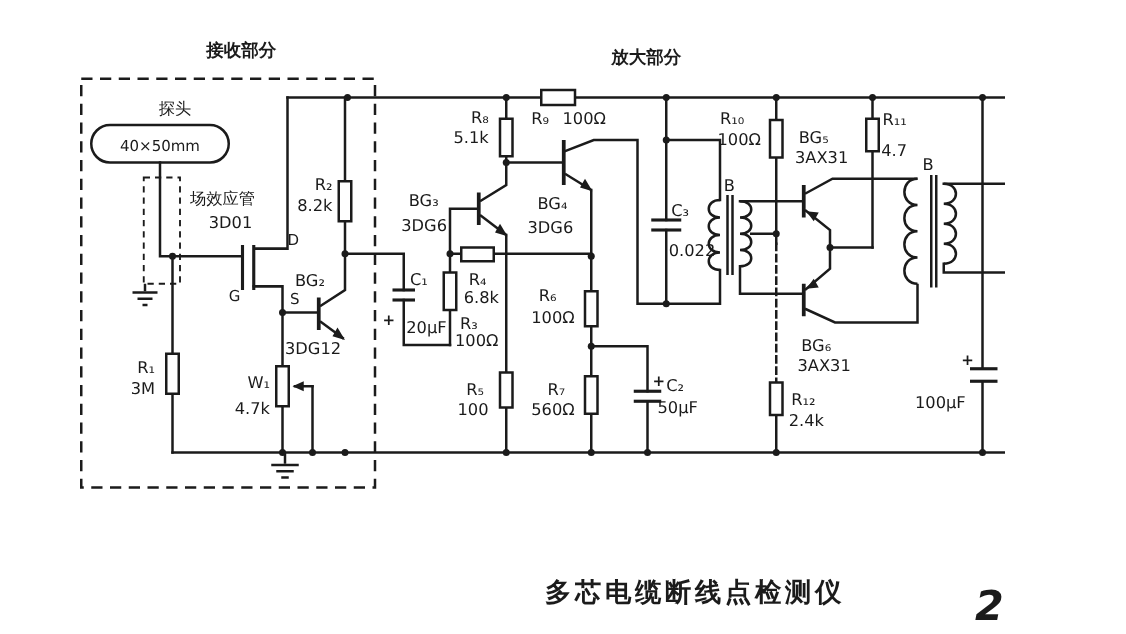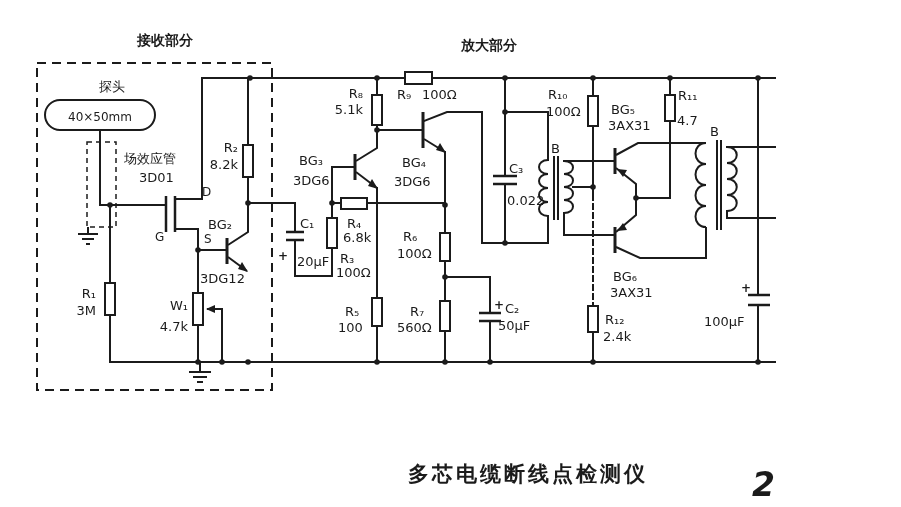--- a/index.html
+++ b/index.html
@@ -1,16 +1,16 @@
 <!DOCTYPE html>
 <html><head>
 <meta charset="utf-8">
 <style>
   html,body{margin:0;padding:0;background:#fff;}
-  .stage{position:relative;width:776px;height:507px;background:#ffffff;overflow:hidden;}
+  .stage{position:relative;width:776px;height:507px;background:#ffffff;overflow:hidden;margin-left:28px;}
   svg{display:block;}
   text{font-family:"DejaVu Sans",sans-serif;fill:#1b1b1b;}
   .lbl{font-size:13px;}
   .sm{font-size:12px;}
   .sec{font-size:14px;font-weight:bold;}
   .plus{font-size:12px;font-weight:bold;}
   .title{font-family:"DejaVu Serif",serif;font-size:21px;font-weight:bold;letter-spacing:3px;}
   .wm-brand{font-size:33px;font-weight:900;font-style:italic;}
   .wm-site{font-size:17px;font-weight:bold;}
   .wm-dom{font-family:"DejaVu Serif",serif;font-size:20px;font-weight:bold;font-style:italic;}

